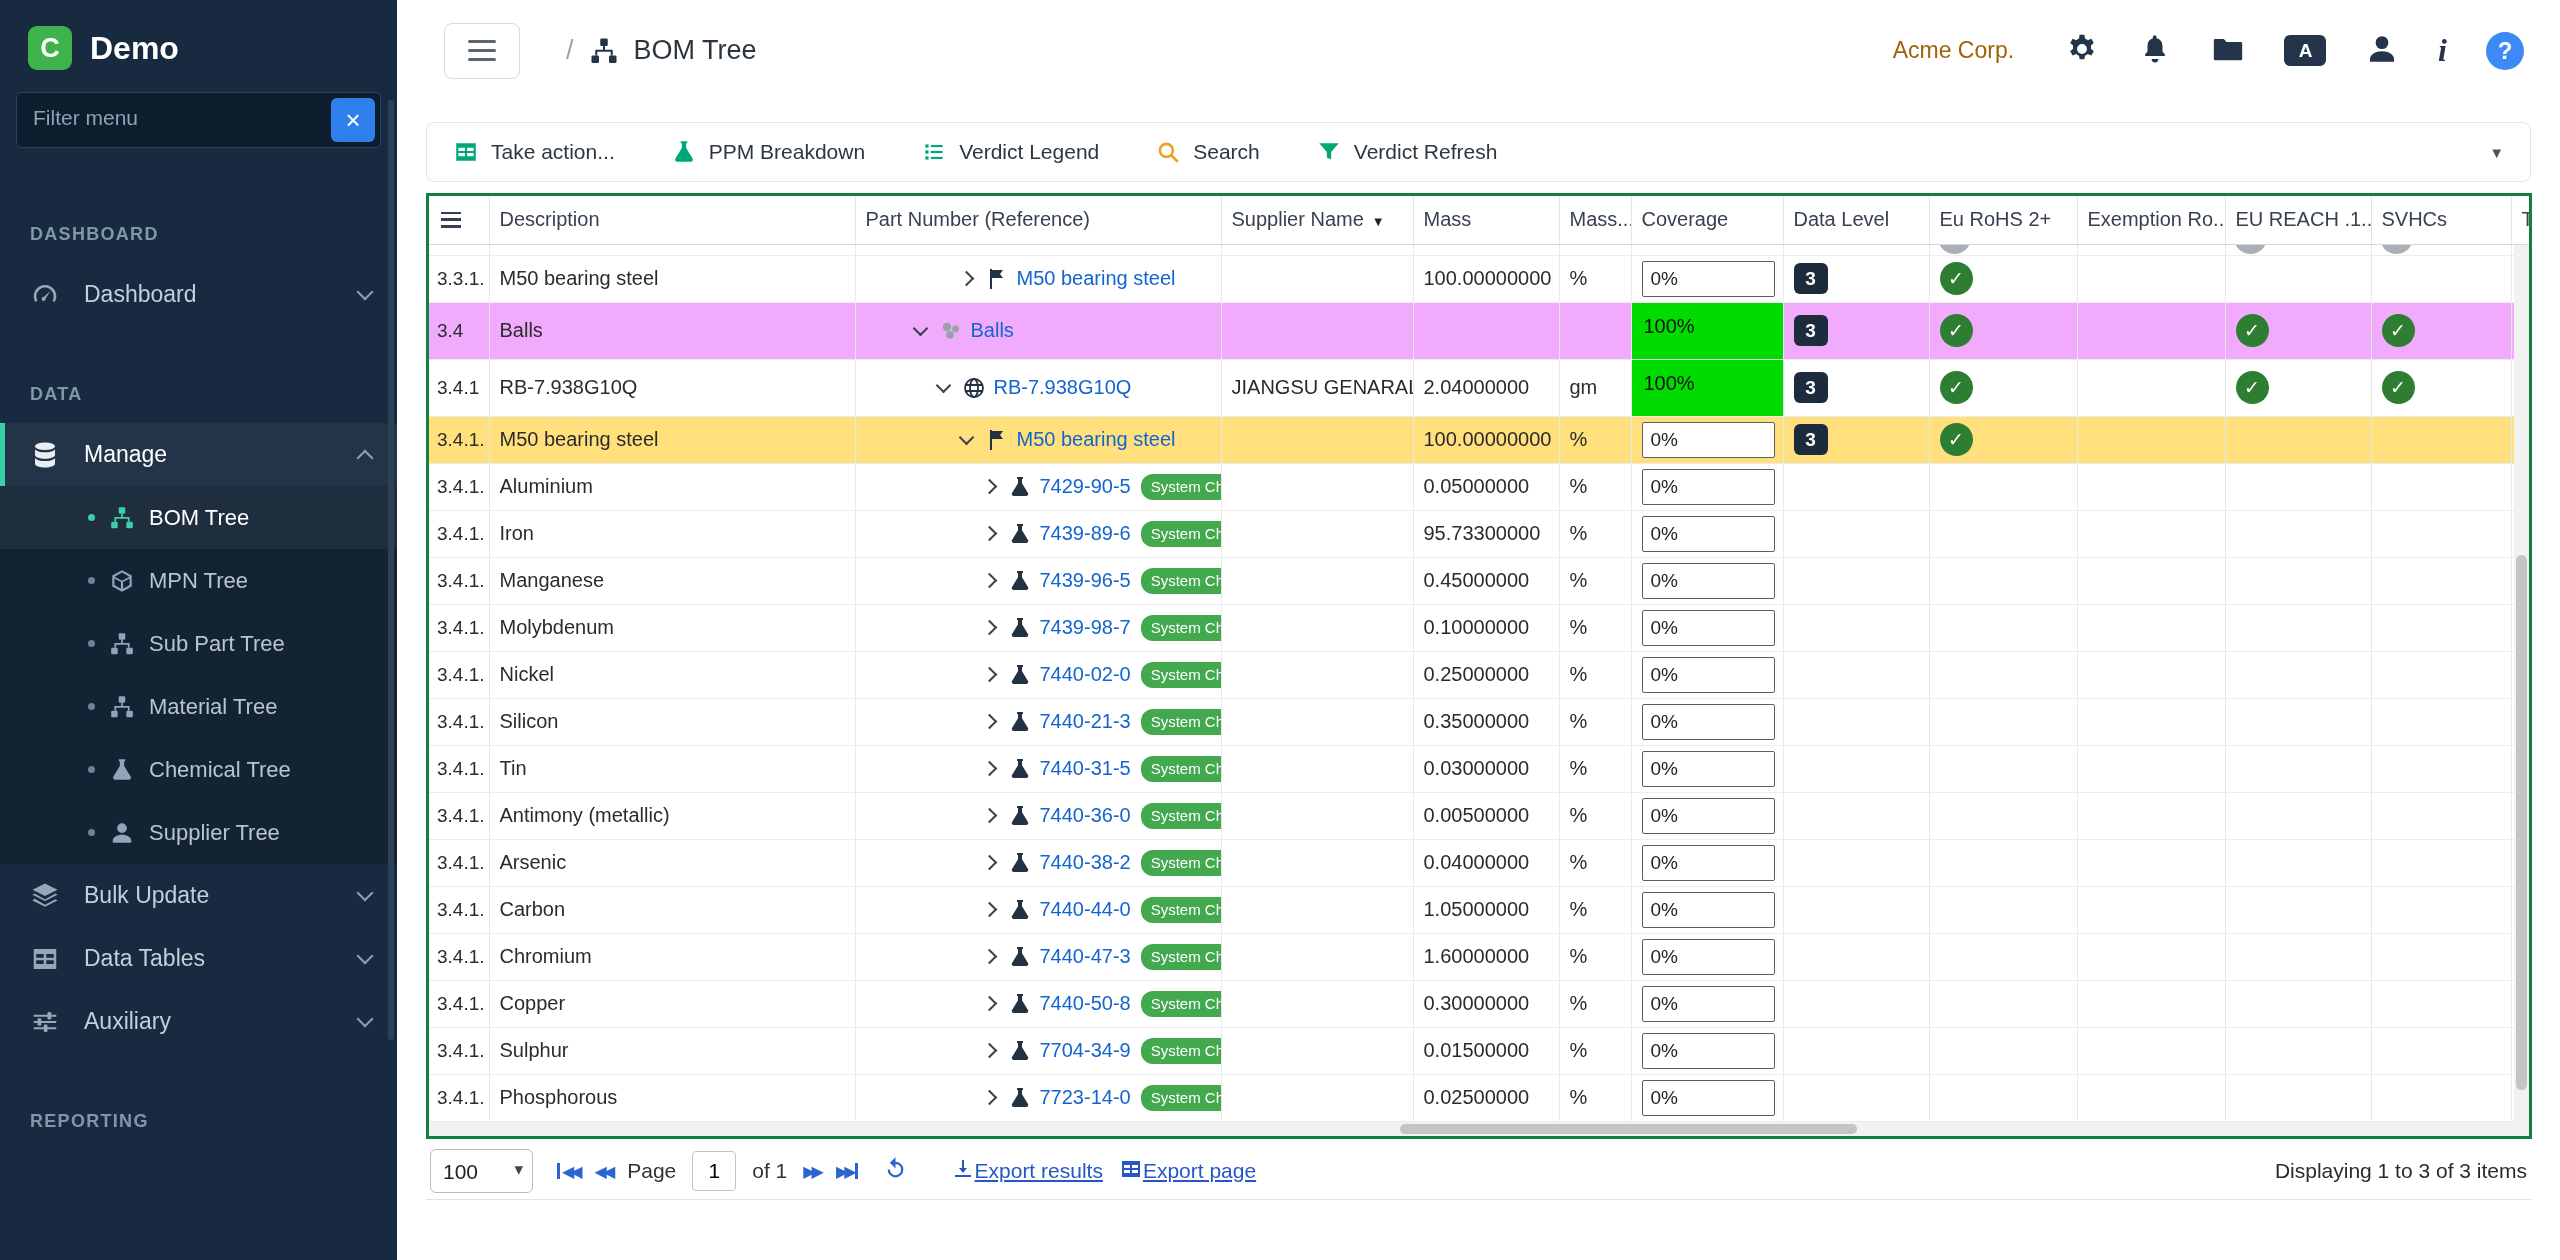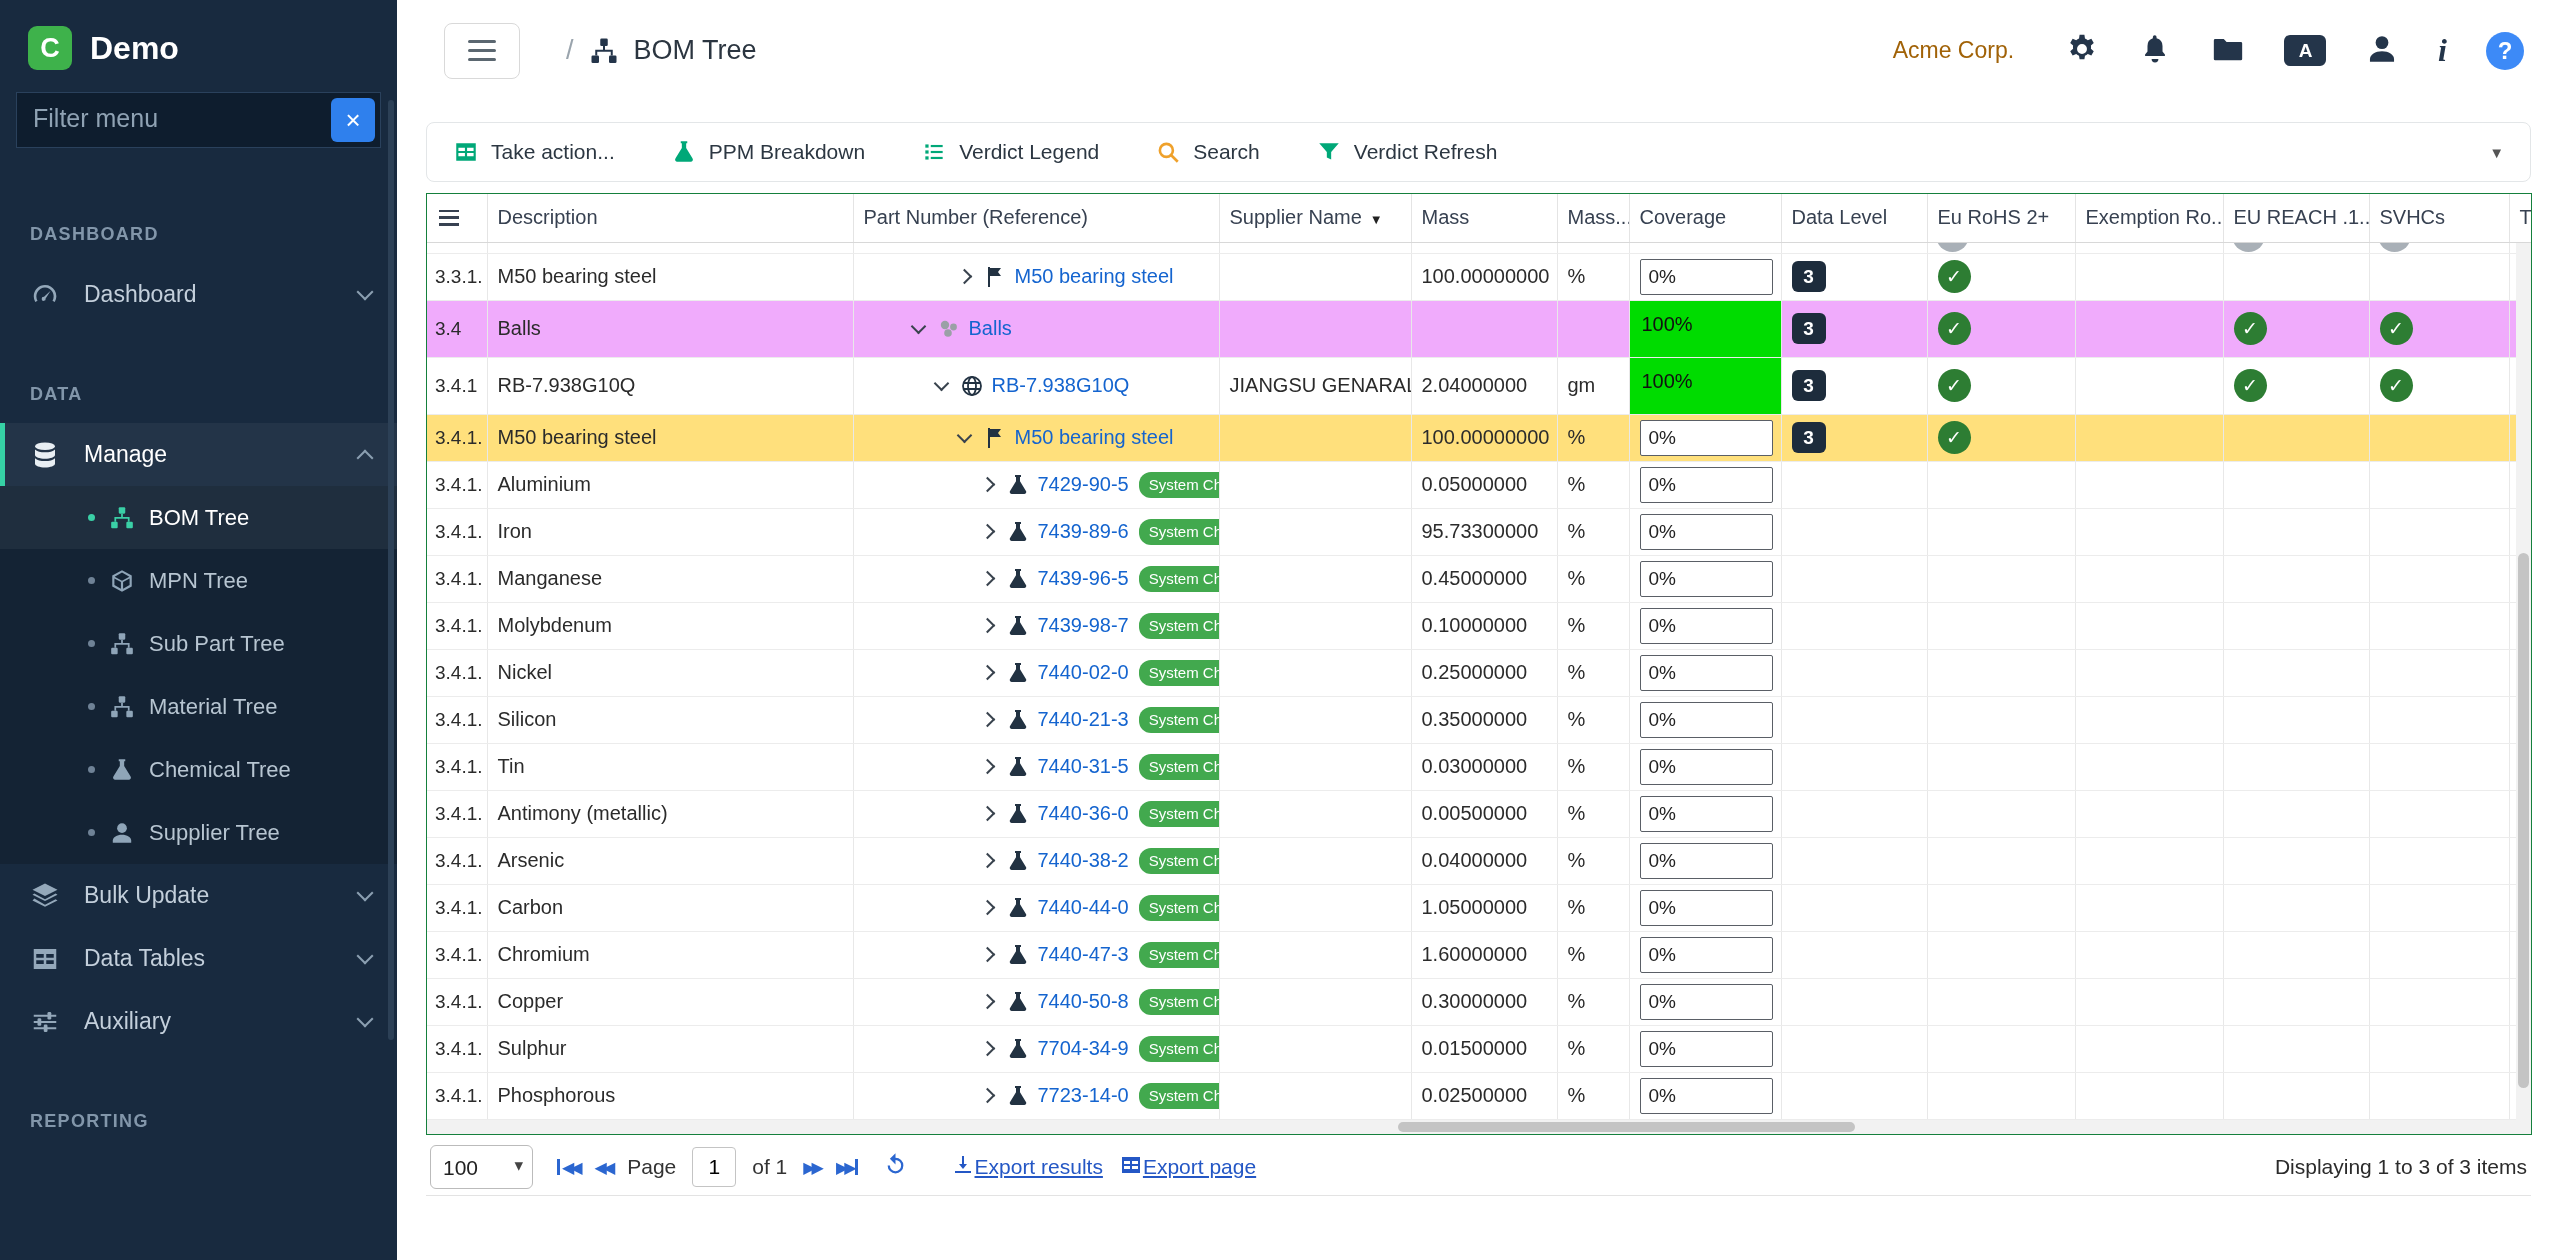--- a/index.html
+++ b/index.html
@@ -7,22 +7,22 @@
     font-family:"Liberation Sans","DejaVu Sans",sans-serif; }
   .app { display:flex; width:2560px; height:1260px; }
 
   
   .sidebar { width:397px; flex:none; background:#182a3f; color:#c3cfdb; position:relative; overflow:hidden; }
   .logo-row { display:flex; align-items:center; gap:18px; padding:26px 28px 22px; }
   .logo-badge { width:44px; height:44px; border-radius:9px; background:#3eb24b; color:#fff;
     font-size:27px; font-weight:bold; display:flex; align-items:center; justify-content:center; }
   .logo-text { color:#fff; font-size:32px; font-weight:600; }
   .filter-row { margin:0 16px 36px; position:relative; }
-  .filter-row input { width:100%; height:56px; background:#0e1d2e; border:1px solid #2a415c; border-radius:0;
-    color:#cfd9e2; font-size:25px; padding:0 62px 4px 16px; font-family:inherit; }
+  .filter-row input { width:100%; height:56px; background:#0e1d2e; border:1px solid #2a415c; border-radius:6px;
+    color:#cfd9e2; font-size:21px; padding:0 62px 4px 16px; font-family:inherit; }
   .filter-row input::placeholder { color:#8fa2b3; }
   .filter-clear { position:absolute; right:6px; top:6px; width:44px; height:44px; background:#2f80ed; border:none;
     border-radius:6px; color:#fff; font-size:26px; line-height:1; cursor:pointer; }
   .nav-header { padding:58px 30px 18px; font-size:18px; letter-spacing:1.3px; color:#8296aa; font-weight:600; }
   .nav-header:first-child { padding-top:40px; }
   .nav-item { height:63px; display:flex; align-items:center; gap:24px; padding:0 26px 0 30px; cursor:pointer; font-size:23px; color:#c3cfdb; }
   .nav-item .icn svg { width:30px; height:30px; }
   .nav-item .icn { color:#94a8ba; display:flex; }
   .nav-item.active { background:rgba(255,255,255,.05); border-left:5px solid #36d1a5; padding-left:25px; color:#fff; }
   .nav-item.active .icn { color:#e8eef3; }
@@ -68,21 +68,21 @@
     display:flex; align-items:center; padding:0 26px; gap:56px; }
   .tb-btn { background:none; border:none; display:flex; align-items:center; gap:12px; cursor:pointer;
     font-size:21px; color:#2c3742; font-family:inherit; padding:0; }
   .tb-ico { display:flex; }
   .tb-ico svg { width:26px; height:26px; }
   .teal { color:#00a878; }
   .orange { color:#efa12b; }
   .toolbar-caret { margin-left:auto; color:#555; font-size:15px; cursor:pointer; }
 
   
-  .table-wrap { position:relative; margin-top:11px; width:2106px; border:1px solid #15803d; overflow:hidden; }
+  .table-wrap { position:relative; margin-top:11px; width:2106px; border:3px solid #15803d; overflow:hidden; }
   table { table-layout:fixed; width:2162px; border-collapse:collapse; }
   th { height:48px; background:#fff; border-right:1px solid #e4e4e4; border-bottom:1px solid #d8d8d8;
     font-size:20px; font-weight:500; color:#374151; text-align:left; padding:0 10px; white-space:nowrap; overflow:hidden; }
   td { height:46px; border-right:1px solid #e8e8e8; border-bottom:1px solid #ececec; font-size:20px; color:#2b2b2b;
     padding:0 10px; white-space:nowrap; overflow:hidden; vertical-align:middle; }
   tr.shaded td { background:#f0abfc; }
   tr.hl td { background:#ffe07c; }
   tr.clip td { height:10px; padding:0; }
   .clipwrap { height:10px; overflow:hidden; display:flex; padding-left:8px; }
   .pend { width:33px; height:33px; border-radius:50%; background:#a9b0b7; margin-top:-24px; flex:none; }

